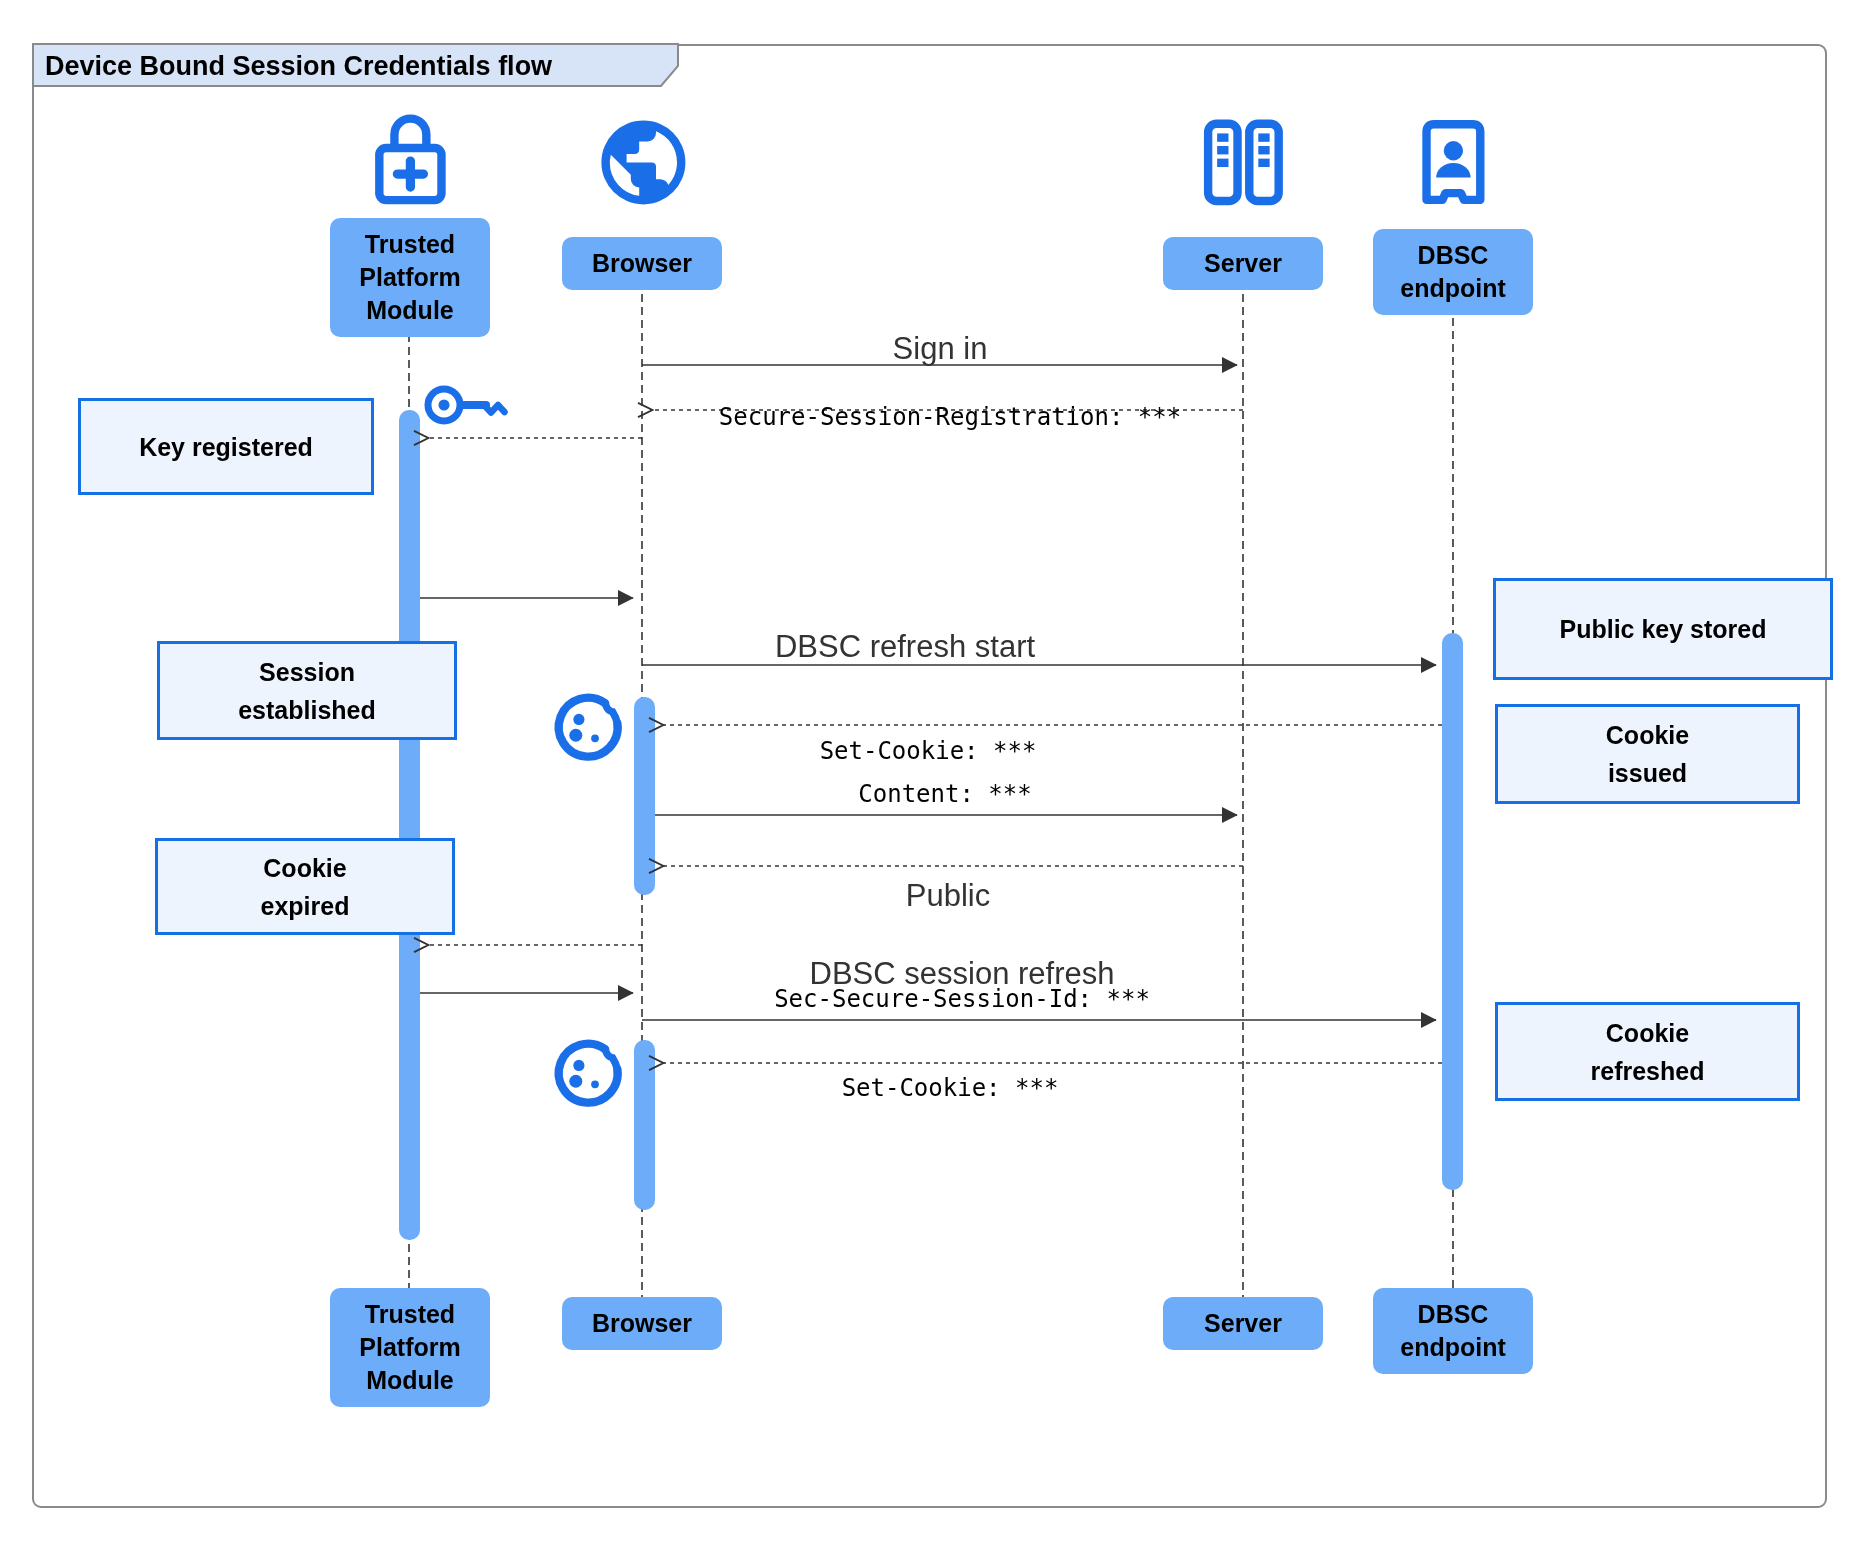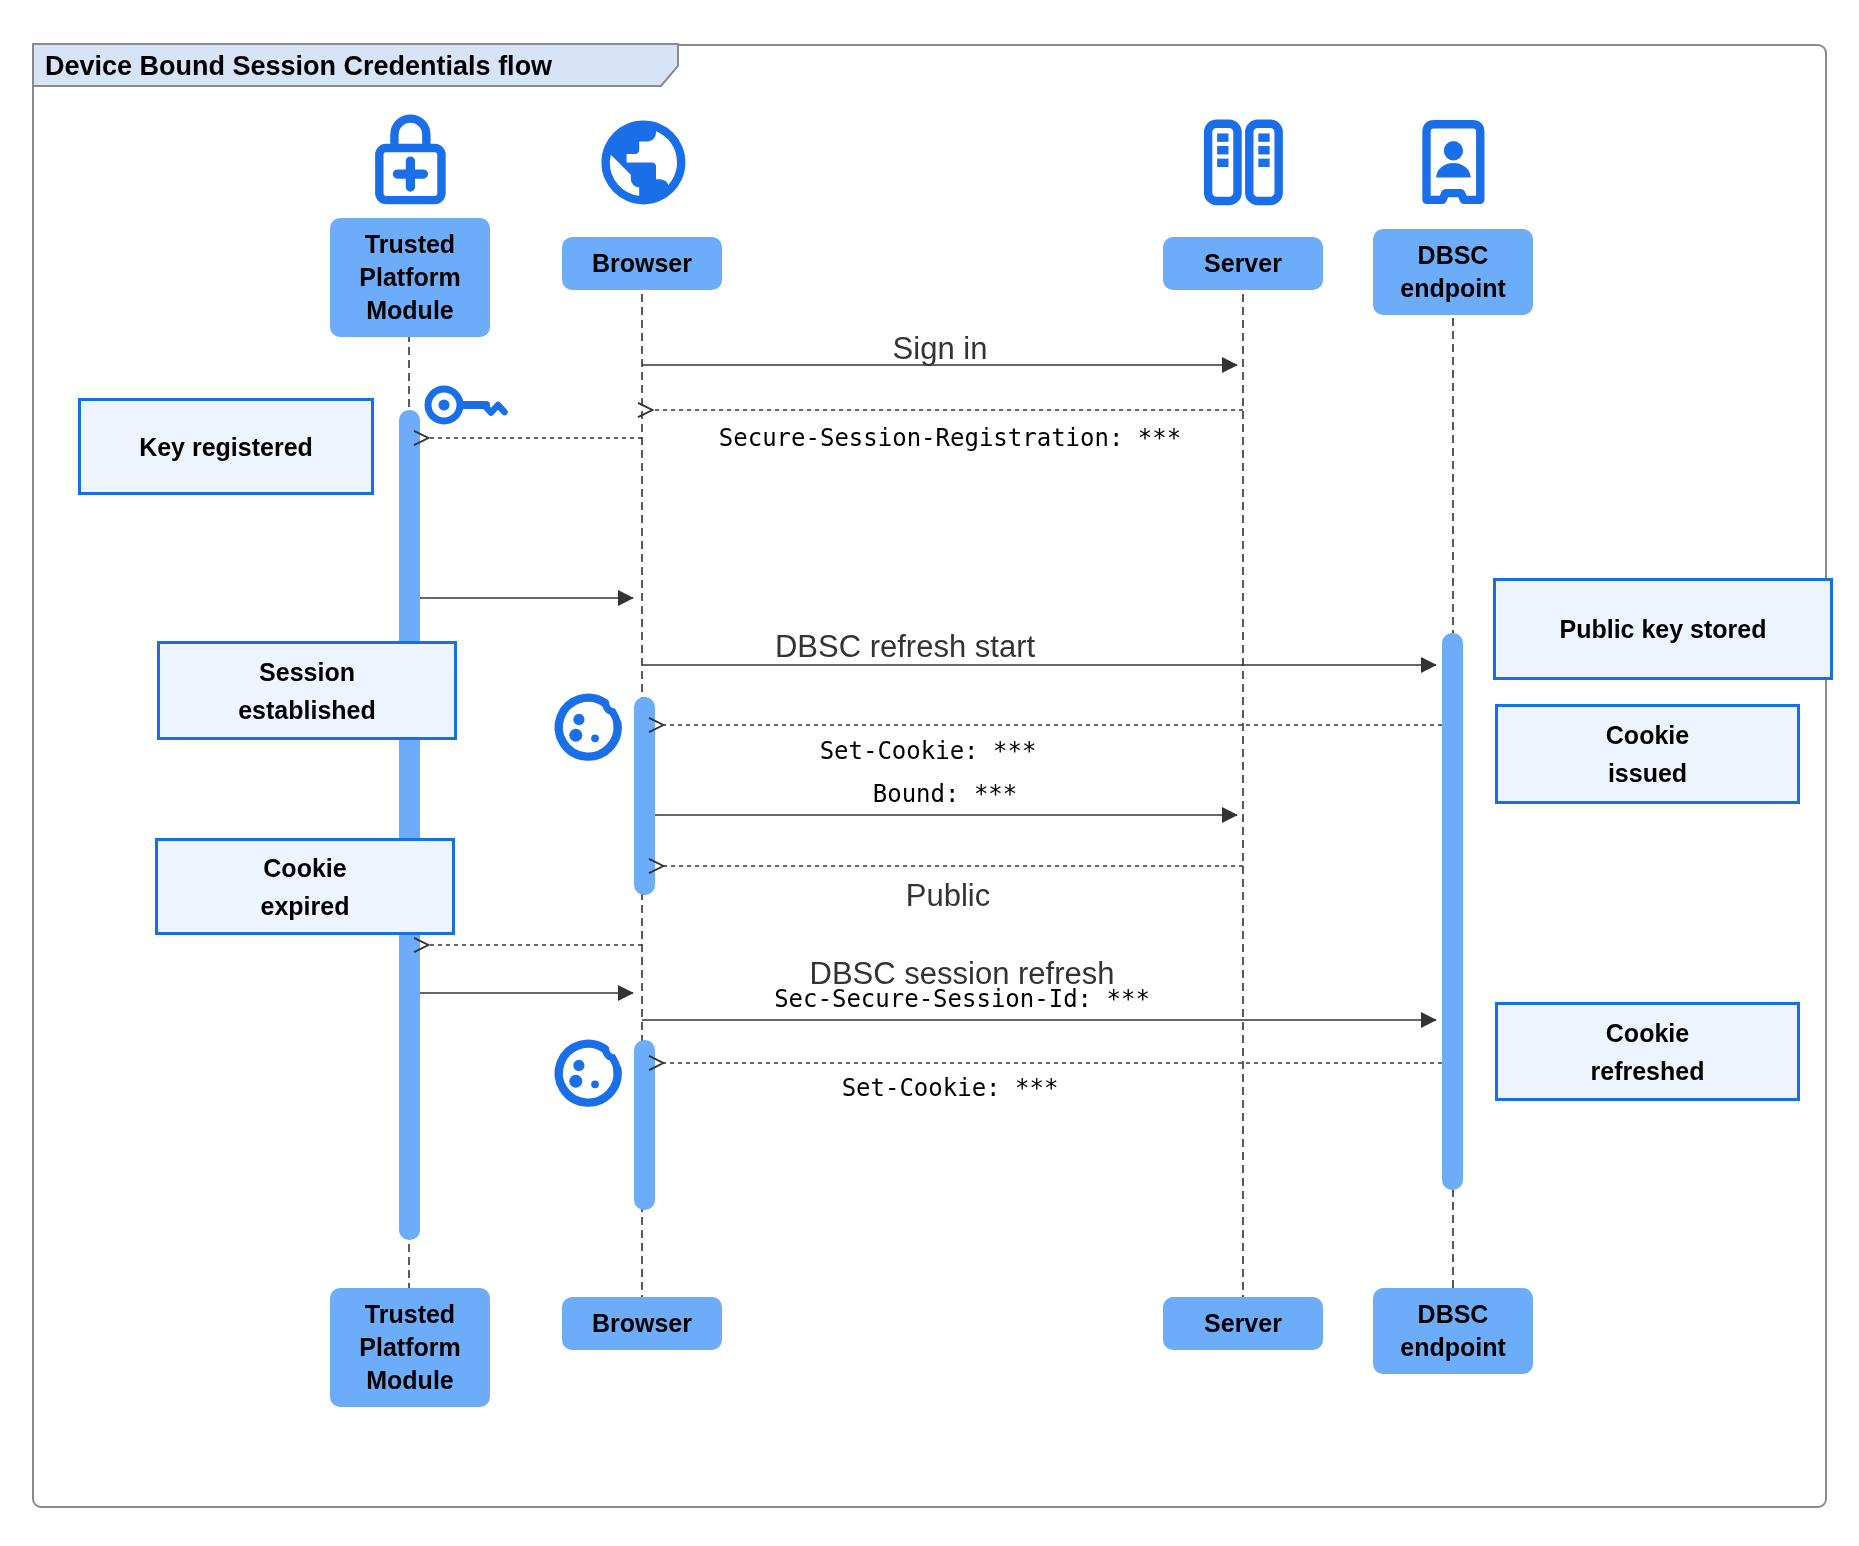--- a/index.html
+++ b/index.html
@@ -143,22 +143,22 @@
 established</div>
   <div class="note" style="left:155px;top:838px;width:300px;height:97px">Cookie
 expired</div>
   <div class="note" style="left:1493px;top:578px;width:340px;height:102px">Public key stored</div>
   <div class="note" style="left:1495px;top:704px;width:305px;height:100px">Cookie
 issued</div>
   <div class="note" style="left:1495px;top:1002px;width:305px;height:99px">Cookie
 refreshed</div>
 
   <div class="msg sans" style="left:940px;top:331px">Sign in</div>
-  <div class="msg mono" style="left:950px;top:424px">Secure-Session-Registration: ***</div>
+  <div class="msg mono" style="left:950px;top:403px">Secure-Session-Registration: ***</div>
   <div class="msg sans" style="left:905px;top:629px">DBSC refresh start</div>
   <div class="msg mono" style="left:928px;top:737px">Set-Cookie: ***</div>
-  <div class="msg mono" style="left:945px;top:780px">Bound: ***</div>
+  <div class="msg mono" style="left:945px;top:780px">Content: ***</div>
   <div class="msg sans" style="left:948px;top:878px">Public</div>
   <div class="msg sans" style="left:962px;top:956px">DBSC session refresh</div>
   <div class="msg mono" style="left:962px;top:985px">Sec-Secure-Session-Id: ***</div>
   <div class="msg mono" style="left:950px;top:1074px">Set-Cookie: ***</div>
 
 </div>
 
 </body></html>

